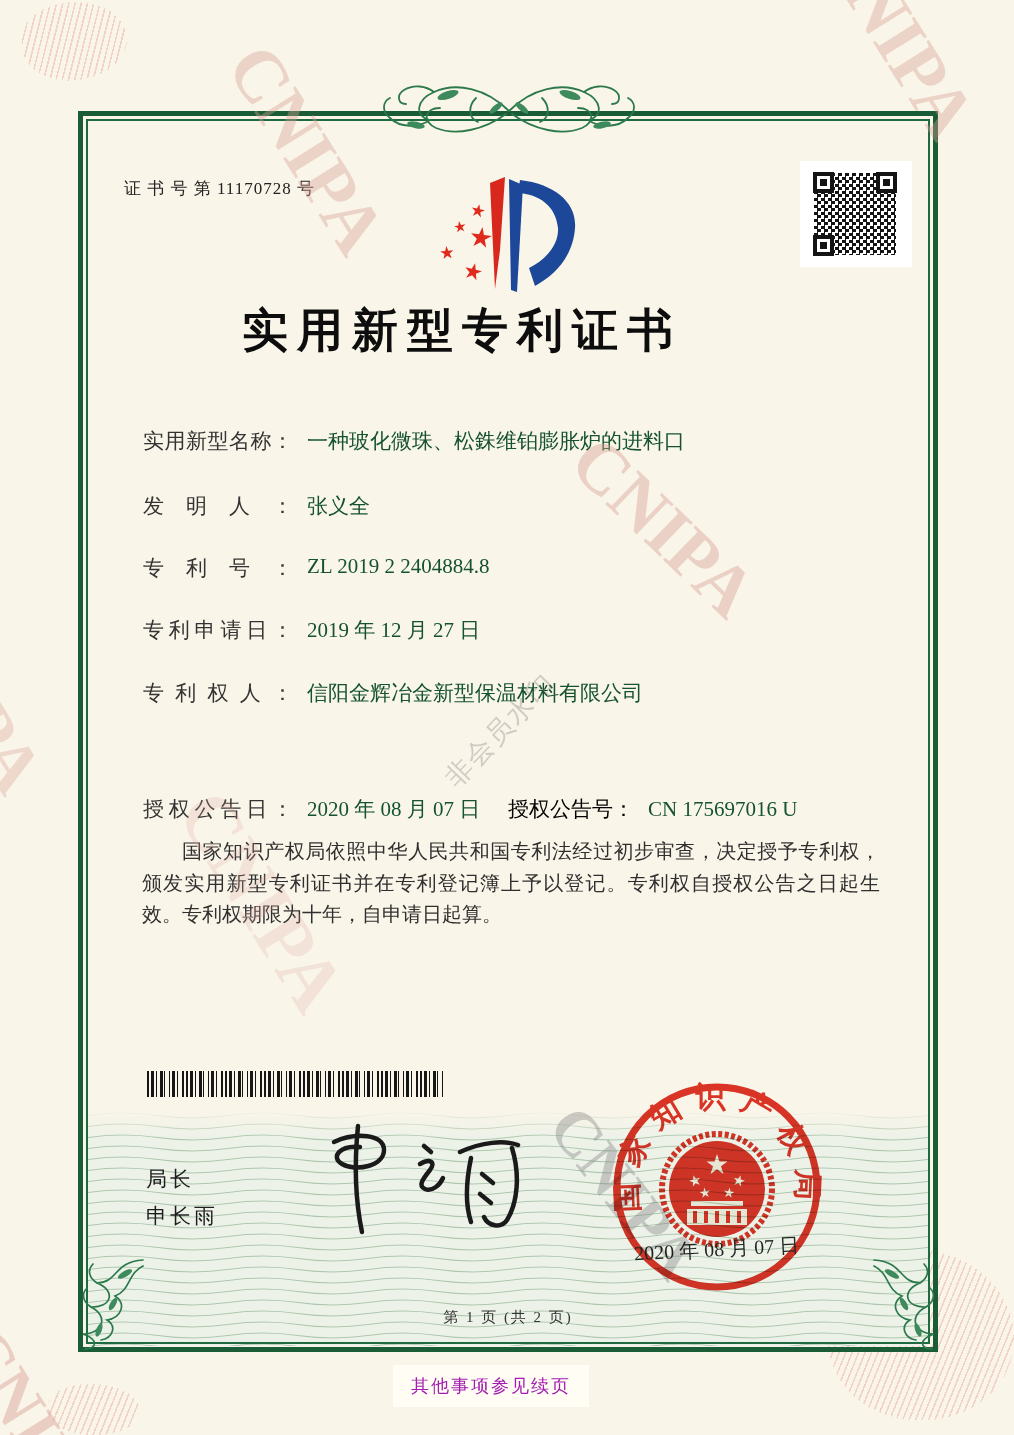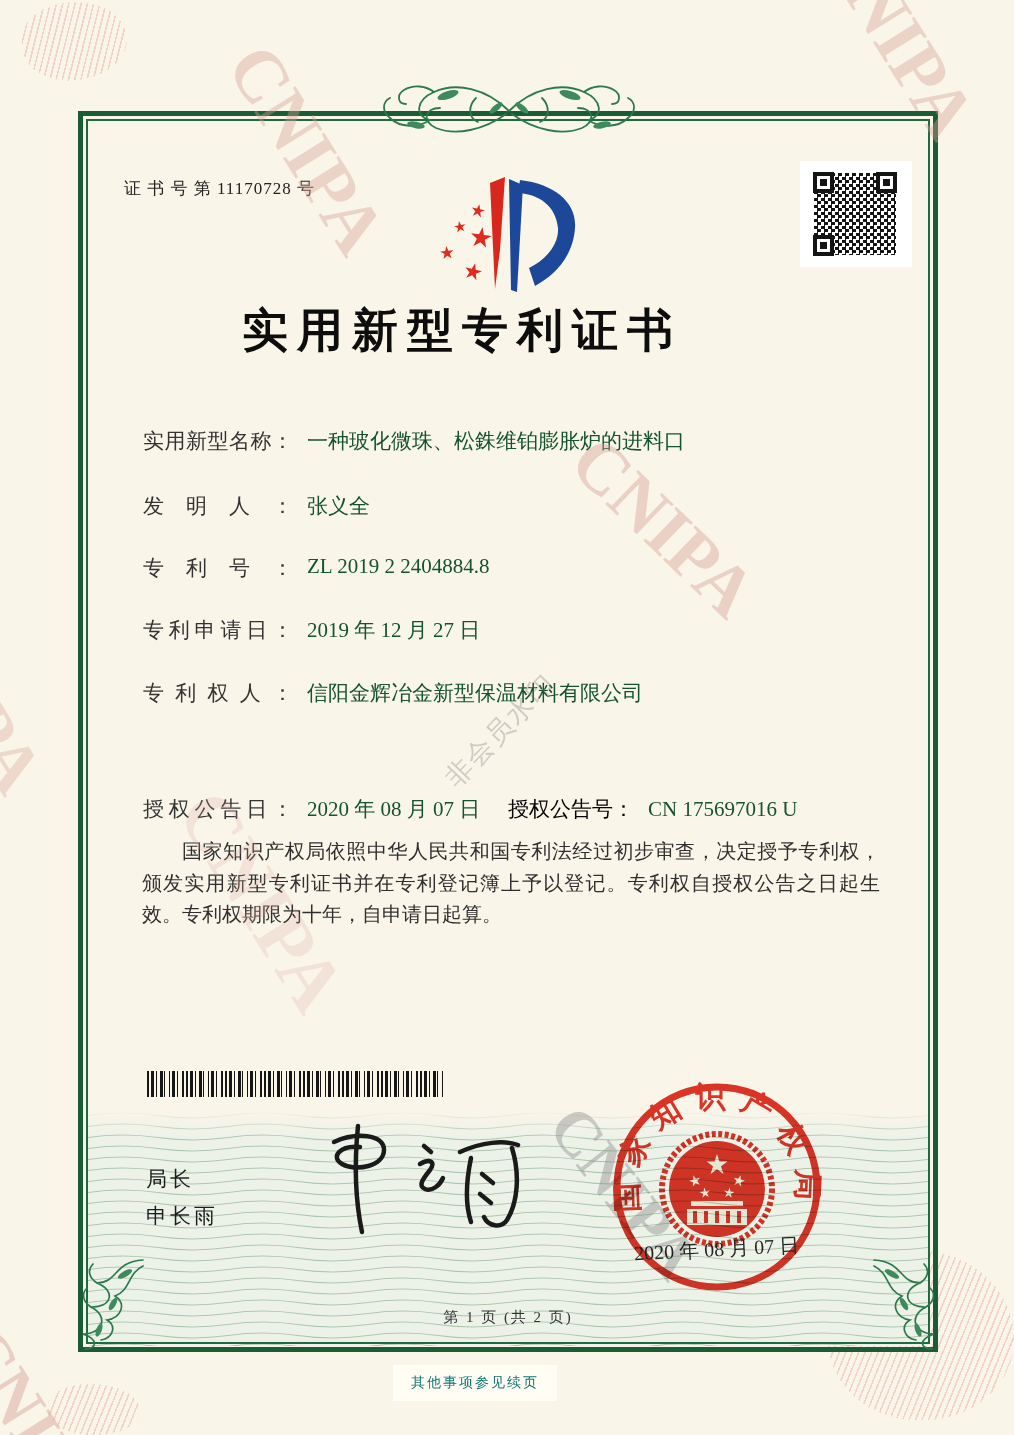--- a/index.html
+++ b/index.html
@@ -44,21 +44,21 @@
   .signer{font-family:"Liberation Sans","DejaVu Sans",sans-serif;font-size:21px;color:#1d1d1d;letter-spacing:3px;}
   #signer-title{left:146px;top:1165px;}
   #signer-name{left:146px;top:1202px;}
 
   .signature{position:absolute;left:272px;top:1112px;z-index:5;}
   .seal{position:absolute;left:607px;top:1077px;z-index:5;mix-blend-mode:multiply;opacity:.95;}
 
   .page-num{left:78px;top:1308px;width:860px;text-align:center;font-size:15px;letter-spacing:2px;color:#333;white-space:pre-wrap;}
 
   .footer-note{position:absolute;left:393px;top:1365px;padding:9px 18px;background:#fffdf4;z-index:3;
-               font-size:14px;letter-spacing:2px;color:#0f766e;}
+               font-size:18px;letter-spacing:2px;color:#a21caf;}
 
   
   .qr-box{position:absolute;left:800px;top:161px;width:112px;height:106px;background:#fff;z-index:3;}
   .qr{position:absolute;left:14px;top:12px;width:82px;height:82px;
       background-image:repeating-conic-gradient(#151515 0% 25%,rgba(0,0,0,0) 0% 50%);
       background-size:7px 7px;}
   .qf{position:absolute;width:21px;height:21px;border:4px solid #141414;background:#fff;box-sizing:border-box;}
   .qf::after{content:'';position:absolute;inset:3px;background:#141414;}
   .qf.tl{left:-1px;top:-1px;} .qf.tr{right:-1px;top:-1px;} .qf.bl{left:-1px;bottom:-1px;}
 

